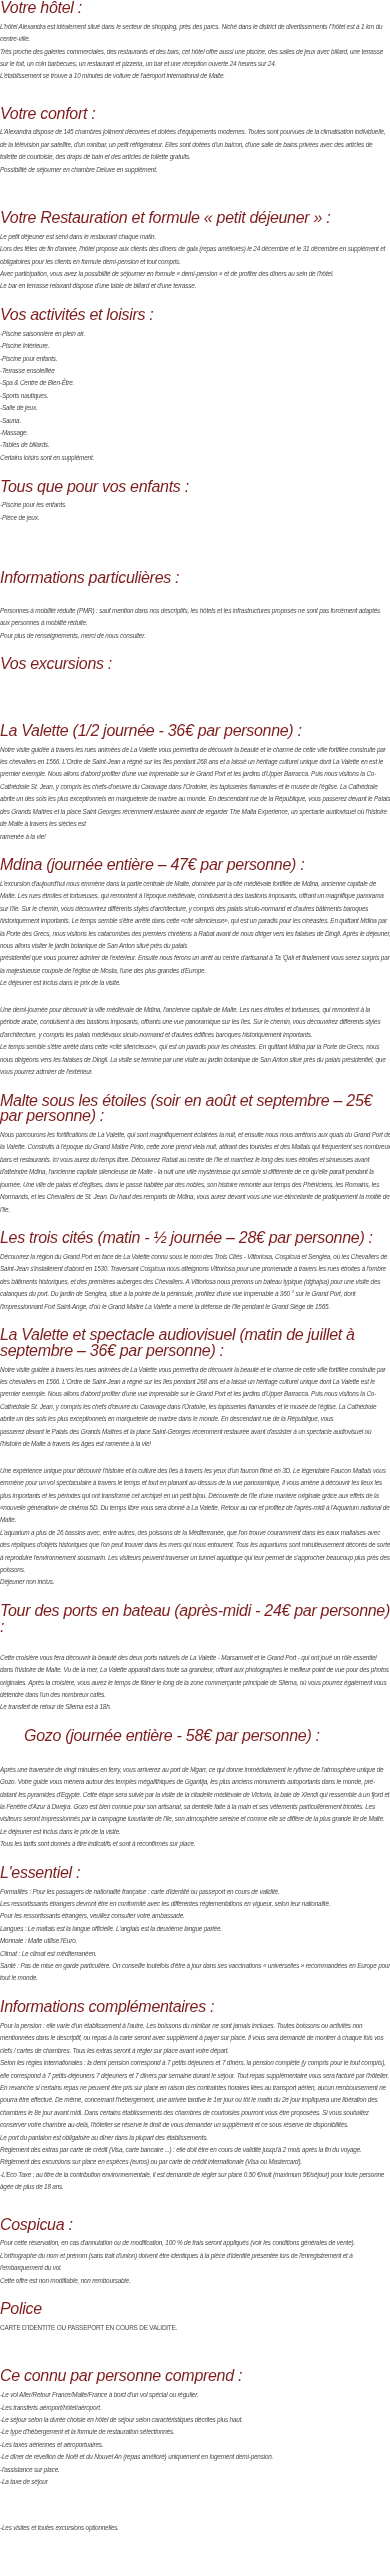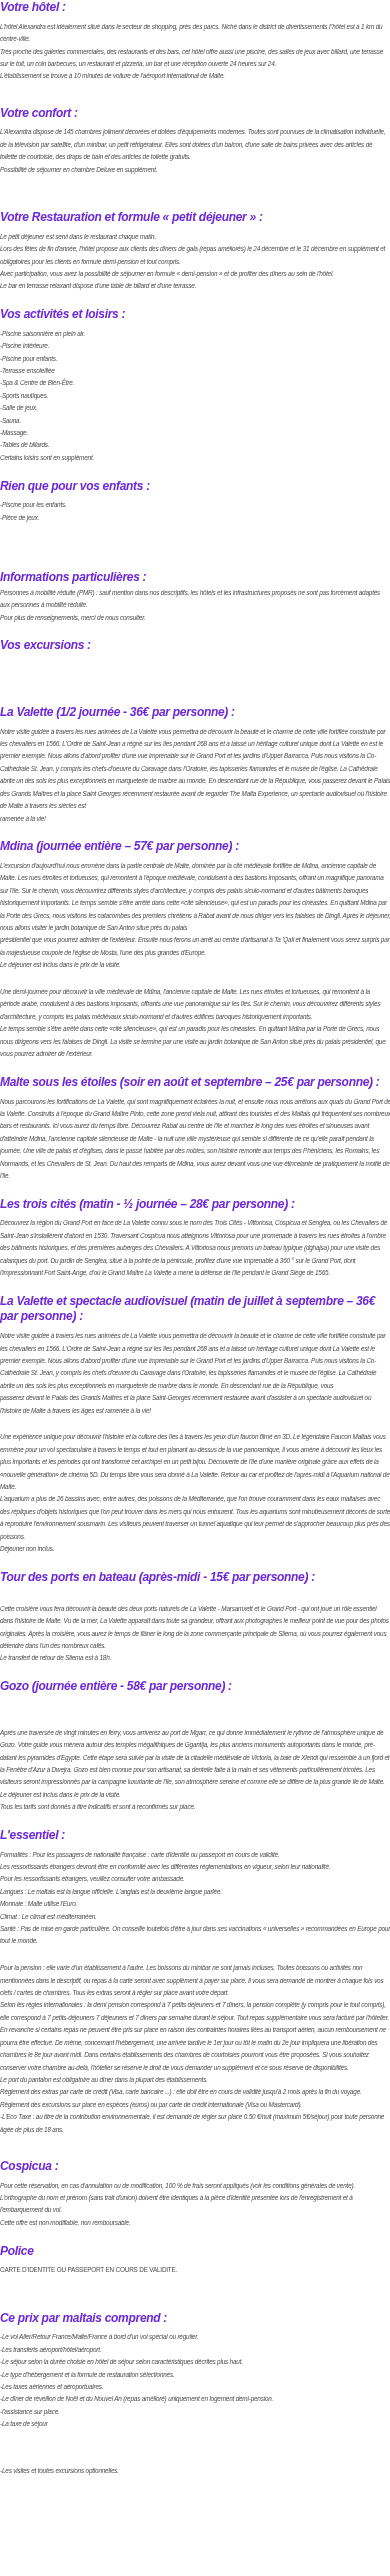--- a/index.html
+++ b/index.html
@@ -6,23 +6,23 @@
   body {
     width: 391px;
     font-family: "Liberation Sans", "DejaVu Sans", sans-serif;
     color: #4a4a4a;
   }
   .page { padding: 0 0 20.6px 0; }
   .section { margin: 0; }
   h2.sec-title {
     font-family: "Liberation Sans", sans-serif;
     font-style: italic;
-    font-weight: bold;
-    color: #6d28d9;
-    font-size: 12px;
+    font-weight: normal;
+    color: #7f1d1d;
+    font-size: 16px;
     line-height: 15.5px;
     letter-spacing: -0.3px;
     margin: 0 0 5.2px 0;
     padding: 0;
   }
   .para {
     font-style: italic;
     font-size: 6.4px;
     line-height: 12.4px;
     letter-spacing: -0.2px;
@@ -84,48 +84,48 @@
       <li>-Salle de jeux.</li>
       <li>-Sauna.</li>
       <li>-Massage.</li>
       <li>-Tables de billards.</li>
     </ul>
     <p class="para">Certains loisirs sont en supplément.</p>
   </section>
   <div class="gap-s"></div>
 
   <section class="section">
-    <h2 class="sec-title">Rien que pour vos enfants :</h2>
+    <h2 class="sec-title">Tous que pour vos enfants :</h2>
     <ul class="list">
       <li>-Piscine pour les enfants.</li>
       <li>-Pièce de jeux.</li>
     </ul>
   </section>
   <div class="gap-xl"></div>
 
   <section class="section">
-    <h2 class="sec-title" style="margin-bottom:1px;">Informations particulières :</h2>
+    <h2 class="sec-title" style="margin-bottom:19px;">Informations particulières :</h2>
     <p class="para">Personnes à mobilité réduite (PMR) : sauf mention dans nos descriptifs, les hôtels et les infrastructures proposés ne sont pas forcément adaptés aux personnes à mobilité réduite.</p>
     <p class="para">Pour plus de renseignements, merci de nous consulter.</p>
   </section>
   <div class="gap-s"></div>
 
   <section class="section">
     <h2 class="sec-title">Vos excursions :</h2>
     <div class="gap-xl"></div>
 
     <div>
       <h2 class="sec-title">La Valette (1/2 journée - 36€ par personne) :</h2>
       <p class="para">Notre visite guidée à travers les rues animées de La Valette vous permettra de découvrir la beauté et le charme de cette ville fortifiée construite par les chevaliers en 1566. L'Ordre de Saint-Jean a régné sur les îles pendant 268 ans et a laissé un héritage culturel unique dont La Valette en est le premier exemple. Nous allons d'abord profiter d'une vue imprenable sur le Grand Port et les jardins d'Upper Barracca. Puis nous visitons la Co-Cathédrale St. Jean, y compris les chefs-d'oeuvre du Caravage dans l'Oratoire, les tapisseries flamandes et le musée de l'église. La Cathédrale abrite un des sols les plus exceptionnels en marqueterie de marbre au monde. En descendant rue de la République, vous passerez devant le Palais des Grands Maîtres et la place Saint Georges récemment restaurée avant de regarder The Malta Experience, un spectacle audiovisuel où l'histoire de Malte à travers les siècles est</p>
       <p class="para">ramenée à la vie!</p>
     </div>
     <div class="gap-s"></div>
 
     <div>
-      <h2 class="sec-title">Mdina (journée entière – 57€ par personne) :</h2>
+      <h2 class="sec-title">Mdina (journée entière – 47€ par personne) :</h2>
       <p class="para">L'excursion d'aujourd'hui nous emmène dans la partie centrale de Malte, dominée par la cité médiévale fortifiée de Mdina, ancienne capitale de Malte. Les rues étroites et tortueuses, qui remontent à l'époque médiévale, conduisent à des bastions imposants, offrant un magnifique panorama sur l'île. Sur le chemin, vous découvrirez différents styles d'architecture, y compris des palais siculo-normand et d'autres bâtiments baroques historiquement importants. Le temps semble s'être arrêté dans cette «cité silencieuse», qui est un paradis pour les cinéastes. En quittant Mdina par la Porte des Grecs, nous visitons les catacombes des premiers chrétiens à Rabat avant de nous diriger vers les falaises de Dingli. Après le déjeuner, nous allons visiter le jardin botanique de San Anton situé près du palais</p>
       <p class="para">présidentiel que vous pourrez admirer de l'extérieur. Ensuite nous ferons un arrêt au centre d'artisanat à Ta 'Qali et finalement vous serez surpris par la majestueuse coupole de l'église  de Mosta, l'une des plus grandes d'Europe.</p>
       <p class="para">Le déjeuner est inclus dans le prix de la visite.</p>
     </div>
     <div class="gap-s"></div>
 
     <div>
       <p class="para">Une demi-journée pour découvrir la ville médiévale de Mdina, l'ancienne capitale de Malte. Les rues étroites et tortueuses, qui remontent à la période arabe, conduisent à des bastions imposants, offrants une vue panoramique sur les îles. Sur le chemin, vous découvrirez différents styles d'architecture, y compris les palais médiévaux siculo-normand et d'autres édifices baroques historiquement importants.</p>
       <p class="para">Le temps semble s'être arrêté dans cette «cité silencieuse», qui est un paradis pour les cinéastes. En quittant Mdina par la Porte de Grecs, nous nous dirigeons vers les falaises de Dingli. La visite se termine par une visite au jardin botanique de San Anton situé près du palais présidentiel, que vous pourrez admirer de l'extérieur.</p>
     </div>
@@ -151,48 +151,49 @@
     <div class="gap-s"></div>
 
     <div>
       <p class="para">Une expérience unique pour découvrir l'histoire et la culture des îles à travers les yeux d'un faucon filmé en 3D. Le légendaire Faucon Maltais vous emmène pour un vol spectaculaire à travers le temps et tout en planant au-dessus de la vue panoramique, il vous amène à découvrir les lieux les plus importants et les périodes qui ont transformé cet archipel en un petit bijou. Découverte de l'île d'une manière originale grâce aux effets de la «nouvelle génération» de cinéma 5D. Du temps libre vous sera donné à La Valette. Retour au car et profitez de l'après-midi à l'Aquarium national de Malte.</p>
       <p class="para">L'aquarium a plus de 26 bassins avec, entre autres, des poissons de la Méditerranée, que l'on trouve couramment dans les eaux maltaises avec des répliques d'objets historiques que l'on peut trouver dans les mers qui nous entourent. Tous les aquariums sont minutieusement décorés de sorte à reproduire l'environnement sousmarin. Les visiteurs peuvent traverser un tunnel aquatique qui leur permet de s'approcher beaucoup plus près des poissons.</p>
       <p class="para">Déjeuner non inclus.</p>
     </div>
     <div class="gap-s"></div>
 
     <div>
-      <h2 class="sec-title" style="margin-bottom:17.5px;">Tour des ports en bateau (après-midi - 15€ par personne) :</h2>
+      <h2 class="sec-title" style="margin-bottom:17.5px;">Tour des ports en bateau (après-midi - 24€ par personne) :</h2>
       <p class="para">Cette croisière vous fera découvrir la beauté des deux ports naturels de La Valette - Marsamxett et le Grand Port - qui ont joué un rôle essentiel dans l'histoire de Malte. Vu de la mer, La Valette apparaît dans toute sa grandeur, offrant aux photographes le meilleur point de vue pour des photos originales. Après la croisière, vous aurez le temps de flâner le long de la zone commerçante principale de Sliema, où vous pourrez également vous détendre dans l'un des nombreux cafés.</p>
       <p class="para">Le transfert de retour de Sliema est à 18h.</p>
     </div>
     <div class="gap-s"></div>
 
     <div>
-      <h2 class="sec-title" style="margin-bottom:32px;">Gozo (journée entière - 58€ par personne) :</h2>
+      <h2 class="sec-title" style="margin-bottom:20px;padding-left:24px;">Gozo (journée entière - 58€ par personne) :</h2>
       <p class="para">Après une traversée de vingt minutes en ferry, vous arriverez au port de Mgarr, ce qui donne immédiatement le rythme de l'atmosphère unique de Gozo. Votre guide vous mènera autour des temples mégalithiques de Ggantija, les plus anciens monuments autoportants dans le monde, pré-datant les pyramides d'Egypte. Cette étape sera suivie par la visite de la citadelle médiévale de Victoria, la baie de Xlendi qui ressemble à un fjord et la Fenêtre d'Azur à Dwejra. Gozo est bien connue pour son artisanat, sa dentelle faite à la main et ses vêtements particulièrement tricotés. Les visiteurs seront impressionnés par la campagne luxuriante de l'île, son atmosphère sereine et comme elle se diffère de la plus grande île de Malte.</p>
       <p class="para">Le déjeuner est inclus dans le prix de la visite.</p>
       <p class="para">Tous les tarifs sont donnés à titre indicatifs  et sont à reconfirmés sur place.</p>
     </div>
   </section>
   <div class="gap-s"></div>
 
   <section class="section">
     <h2 class="sec-title">L'essentiel :</h2>
     <p class="para">Formalités : Pour  les passagers de nationalité française : carte d'identité ou passeport en cours de validité.</p>
     <p class="para">Les ressortissants étrangers devront être en conformité avec les différentes réglementations en vigueur, selon leur nationalité.</p>
     <p class="para">Pour les ressortissants étrangers, veuillez consulter votre ambassade.</p>
     <p class="para">Langues : Le maltais est la langue officielle. L'anglais est la deuxième langue parlée.</p>
     <p class="para">Monnaie : Malte utilise l'Euro.</p>
     <p class="para">Climat : Le climat est méditerranéen.</p>
     <p class="para">Santé : Pas de mise en garde particulière. On conseille toutefois d'être à jour dans ses vaccinations « universelles » recommandées en Europe pour tout le monde.</p>
   </section>
   <div class="gap-s"></div>
 
   <section class="section">
+    <h2 class="sec-title">Informations complémentaires :</h2>
     <p class="para">Pour la pension : elle varie d'un établissement à l'autre. Les boissons du minibar ne sont jamais incluses. Toutes boissons ou activités non mentionnées dans le descriptif, ou repas à la carte seront avec supplément à payer sur place. Il vous sera demandé de montrer à chaque fois vos clefs / cartes de chambres. Tous les extras seront à régler sur place avant votre départ.</p>
     <p class="para">Selon les règles internationales : la demi pension correspond à 7 petits déjeuners et 7 dîners, la pension complète (y compris pour le tout compris), elle correspond à 7 petits-déjeuners 7 déjeuners et 7 dîners par semaine durant le séjour. Tout repas supplémentaire vous sera facturé par l'hôtelier. En revanche si certains repas ne peuvent être pris sur place en raison des contraintes horaires liées au transport aérien, aucun remboursement ne pourra être effectué. De même, concernant l'hébergement, une arrivée tardive le 1er jour ou tôt le matin du 2e jour impliquera une libération des chambres le 8e jour avant midi. Dans certains établissements des chambres de courtoisies pourront vous être proposées. Si vous souhaitez conserver votre chambre au-delà, l'hôtelier se réserve le droit de vous demander un supplément et ce sous réserve de disponibilités.</p>
     <p class="para">Le port du pantalon est obligatoire au dîner dans la plupart des établissements.</p>
     <p class="para">Règlement des extras par carte de crédit (Visa, carte bancaire ...) : elle doit être en cours de validité jusqu'à 2 mois après la fin du voyage.</p>
     <p class="para">Règlement des excursions sur place en espèces (euros) ou par carte de crédit internationale (Visa ou Mastercard).</p>
     <p class="para">-L'Eco Taxe : au titre de la contribution environnementale, il est demandé de régler sur place 0.50 €/nuit (maximum 5€/séjour) pour toute personne âgée de plus de 18 ans.</p>
   </section>
   <div class="gap-m"></div>
 
   <section class="section">
@@ -203,21 +204,21 @@
   </section>
   <div class="gap-s"></div>
 
   <section class="section">
     <h2 class="sec-title">Police</h2>
     <p class="para caps">CARTE D'IDENTITE OU PASSEPORT EN COURS DE VALIDITE.</p>
   </section>
   <div class="gap-l"></div>
 
   <section class="section">
-    <h2 class="sec-title">Ce prix par maltais comprend :</h2>
+    <h2 class="sec-title">Ce connu par personne comprend :</h2>
     <ul class="list">
       <li>-Le vol Aller/Retour France/Malte/France à bord d'un vol spécial ou régulier.</li>
       <li>-Les transferts aéroport/hôtel/aéroport.</li>
       <li>-Le séjour selon la durée choisie en hôtel de séjour selon caractéristiques décrites plus haut.</li>
       <li>-Le type d'hébergement et la formule de restauration sélectionnés.</li>
       <li>-Les taxes aériennes et aéroportuaires.</li>
       <li>-Le dîner de réveillon de Noël et du Nouvel An (repas amélioré) uniquement en logement demi-pension.</li>
       <li>-l'assistance sur place.</li>
       <li>-La taxe de séjour</li>
     </ul>

